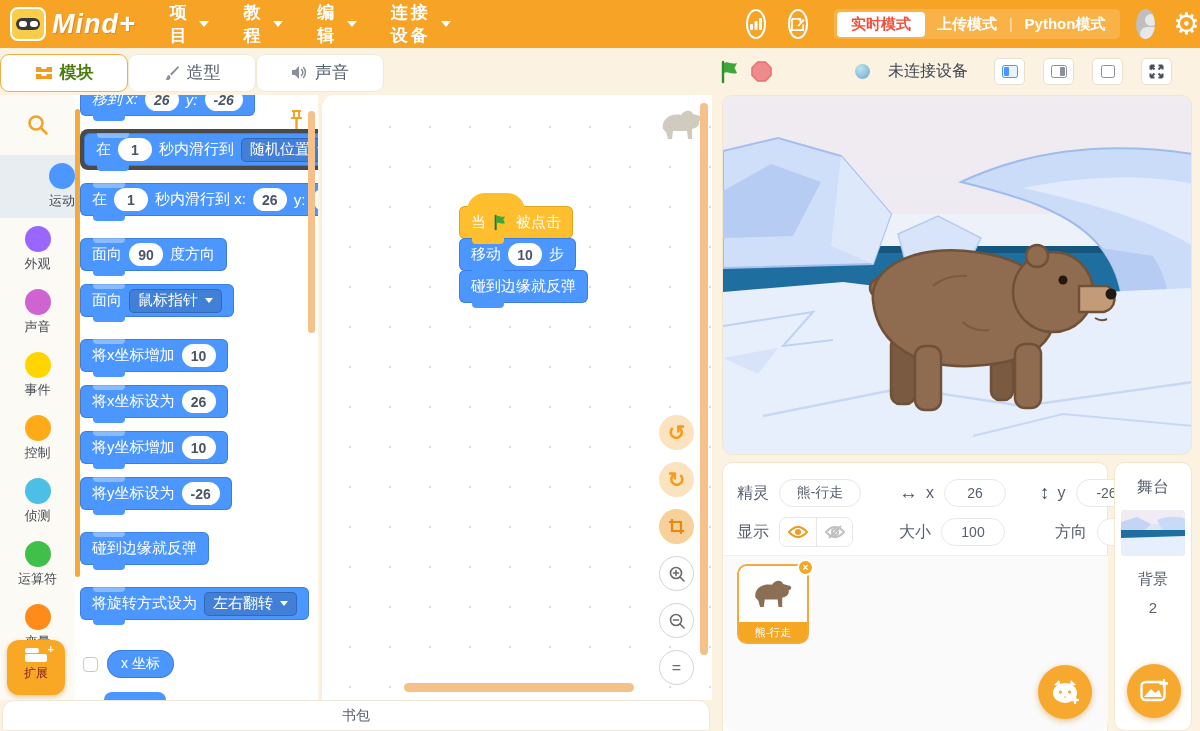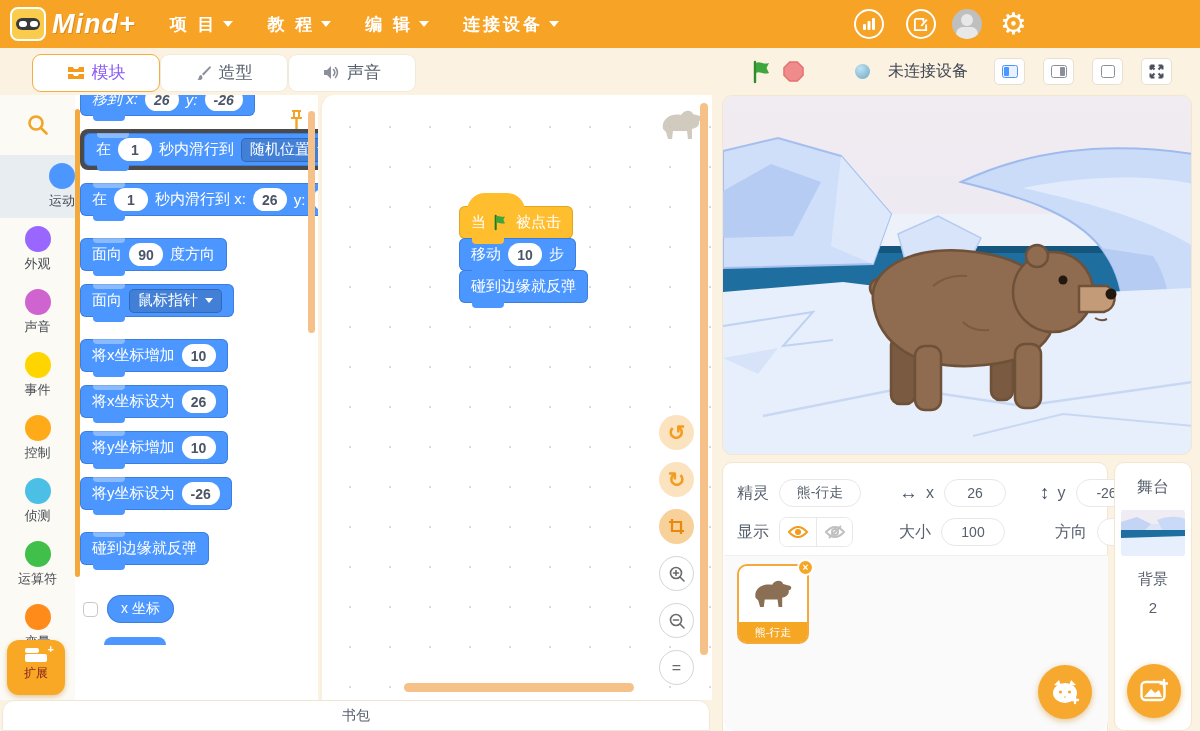--- a/index.html
+++ b/index.html
@@ -23,21 +23,21 @@
   .mode.active { background:#fff; color:#F0503C; border-radius:4px; padding:3px 14px; }
   .mode-div { color:#FFE3B8; font-size:14px; }
   #avatar { width:30px; height:30px; border-radius:50%; background:#BFBFBF; margin-left:16px; position:relative; overflow:hidden; }
   #avatar::before { content:''; position:absolute; left:9px; top:5px; width:12px; height:12px; border-radius:50%; background:#E8E8E8; }
   #avatar::after { content:''; position:absolute; left:4px; top:18px; width:22px; height:14px; border-radius:8px; background:#E8E8E8; }
   #gear { color:#fff; font-size:30px; margin-left:18px; line-height:1; }
 
   
   #tabbar { position:absolute; left:0; top:48px; width:1200px; height:47px; background:#FBF2E2; display:flex; align-items:center; }
   .tab { height:38px; min-width:128px; background:#fff; border:1px solid #F0EAD9; display:flex; align-items:center; justify-content:center; gap:7px; font-size:17px; color:#58606E; border-radius:9px; margin-top:2px; }
-  .tab.active { border:1.5px solid #F2AE44; color:#8b5cf6; font-weight:normal;margin-left:32px; }
+  .tab.active { border:1.5px solid #F2AE44; color:#4d7c0f; font-weight:bold; }
   .tab svg { flex:0 0 auto; }
   #flag-stop { display:flex; align-items:center; gap:8px; margin-left:335px; }
   #right-tools { display:flex; align-items:center; margin-left:auto; margin-right:28px; gap:18px; }
   #device-dot { width:15px; height:15px; border-radius:50%; background:radial-gradient(circle at 35% 30%, #BFE3F2, #6FA7C6); }
   #device-status { font-size:16px; color:#3F4654; margin-right:8px; white-space:nowrap; }
   .lay-btn { width:31px; height:27px; background:#fff; border:1px solid #E7E0D2; border-radius:5px; display:flex; align-items:center; justify-content:center; }
 
   
   #cats { position:absolute; left:0; top:95px; width:75px; height:605px; background:#FCFAF4; }
   #search-btn { width:75px; height:60px; display:flex; align-items:center; justify-content:center; }
@@ -157,20 +157,26 @@
         </g>
       </svg>
   </div>
   <div class="hicon" id="icon-editor">
     <svg width="15" height="15" viewBox="0 0 16 16">
         <path d="M2 2 h9 v3 M2 2 v12 h12 v-6" stroke="#fff" stroke-width="2" fill="none"></path>
         <path d="M8 9 L14 2 l1.5 1.5 L9.5 10 Z" fill="#fff"></path>
       </svg>
   </div>
 
+  <div class="modes">
+    <div class="mode active">实时模式</div>
+    <div class="mode">上传模式</div>
+    <div class="mode-div">|</div>
+    <div class="mode">Python模式</div>
+  </div>
 
   <div id="avatar"></div>
   <div id="gear">⚙</div>
 </div>
 
 <div id="tabbar">
   <div class="tab active">
     <svg width="18" height="14" viewBox="0 0 18 14">
         <g fill="#F29B1D">
           <path d="M1 1 h5 l1 2 h4 l1-2 h5 v5 H1 Z"></path>
@@ -341,20 +347,26 @@
         <i class="sock"></i>
       </div>
       <div class="blk blue m13">
         <span class="bt">将y坐标设为</span>
         <span class="bn">-26</span>
         <i class="bump"></i>
         <i class="sock"></i>
       </div>
       <div class="blk blue gap">
         <span class="bt">碰到边缘就反弹</span>
+        <i class="bump"></i>
+        <i class="sock"></i>
+      </div>
+      <div class="blk blue gap">
+        <span class="bt">将旋转方式设为</span>
+        <span class="bd">左右翻转</span>
         <i class="bump"></i>
         <i class="sock"></i>
       </div>
       <div id="chk-row">
         <div class="cb"></div>
         <div class="rep">x 坐标</div>
       </div>
       <div id="rep-partial"></div>
     </div>
   <div id="pal-left-bar"></div>

